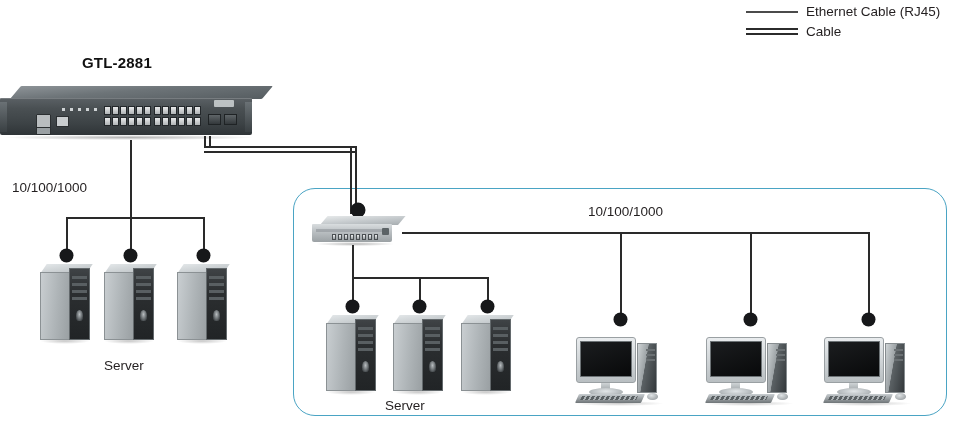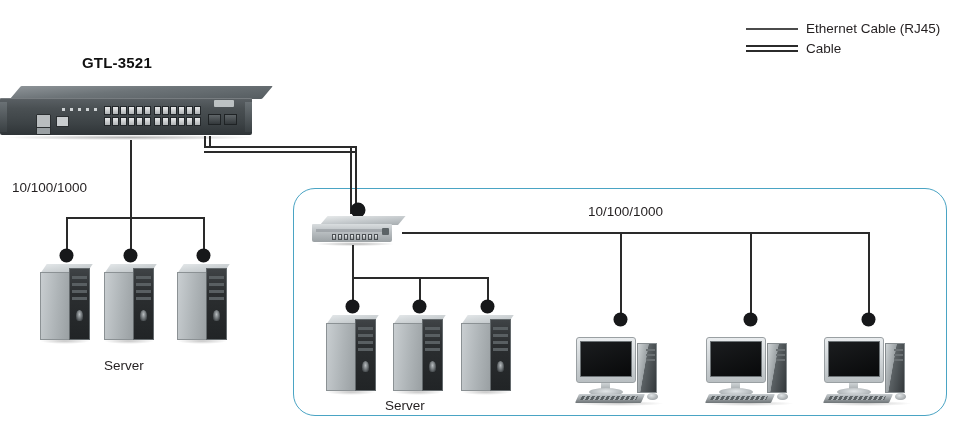--- a/index.html
+++ b/index.html
@@ -8,21 +8,21 @@
     background:#ffffff;
     font-family:"Liberation Sans", sans-serif;
     position:relative;
     overflow:hidden;
     color:#231f20;
   }
   .stage{position:absolute;left:0;top:0;width:956px;height:423px;}
   .abs{position:absolute;}
 
   
-  #legend{left:742px;top:17px;width:214px;height:46px;}
+  #legend{left:742px;top:0px;width:214px;height:46px;}
   .lg-row{position:absolute;left:0;height:20px;}
   .lg-row .lbl{position:absolute;left:64px;top:0px;font-size:13.5px;line-height:20px;white-space:nowrap;color:#231f20;}
   .lg-eth{position:absolute;left:4px;top:9px;width:52px;height:2px;background:#4b4b4b;}
   .lg-fib{position:absolute;left:4px;top:6px;width:52px;height:8px;}
   .lg-fib i{position:absolute;left:0;width:52px;height:2px;background:#2b2b2b;display:block;}
   .lg-fib i.a{top:0px;}
   .lg-fib i.b{top:5px;}
 
   
   #zone{left:293px;top:188px;width:652px;height:226px;border:1.6px solid #4aa4c4;border-radius:22px;background:transparent;}
@@ -122,21 +122,21 @@
       <span class="lg-fib">
           <i class="a"></i>
           <i class="b"></i>
         </span>
       <span class="lbl">Cable</span>
     </div>
   </div>
 
   <div class="abs" id="zone"></div>
 
-  <div class="abs lab-title" style="left:82px;top:54px;">GTL-3521</div>
+  <div class="abs lab-title" style="left:82px;top:54px;">GTL-2881</div>
 
   <div class="abs rack" style="left:0px;top:86px;">
     <div class="shadow"></div>
     <div class="top"></div>
     <div class="face"></div>
     <div class="ear l"></div>
     <div class="ear r"></div>
     <div class="mgmt"></div>
     <div class="mgmt2"></div>
     <div class="btn"></div>

